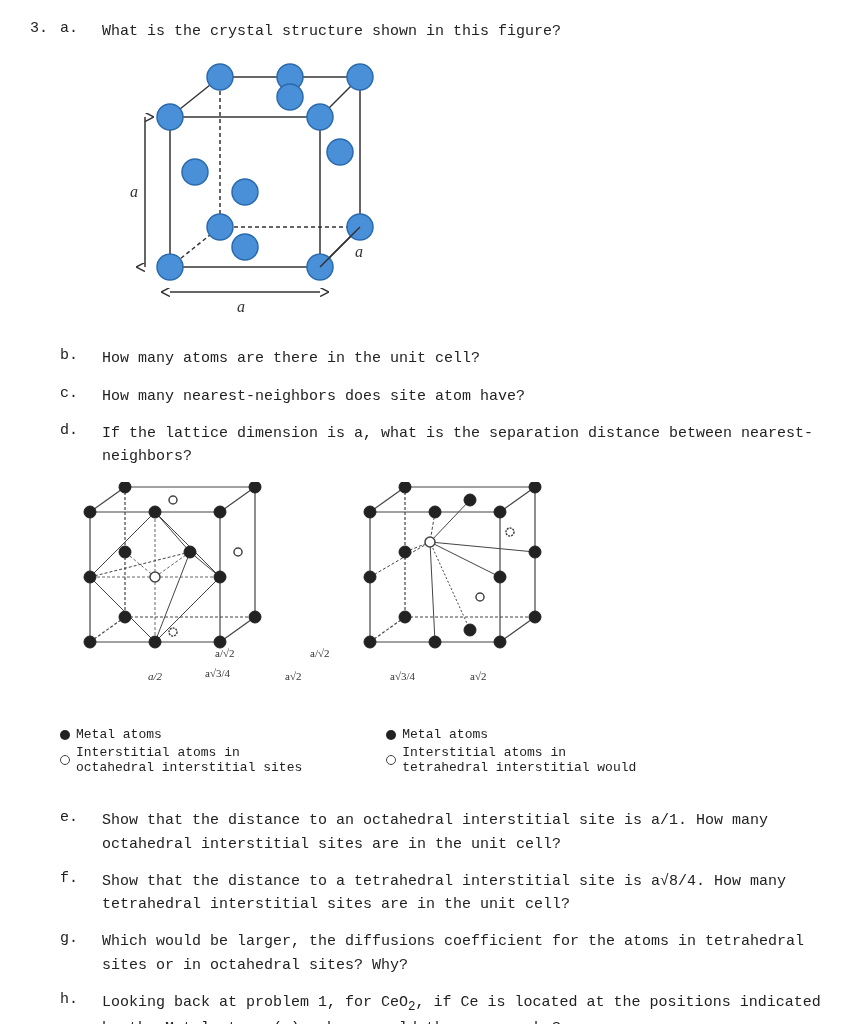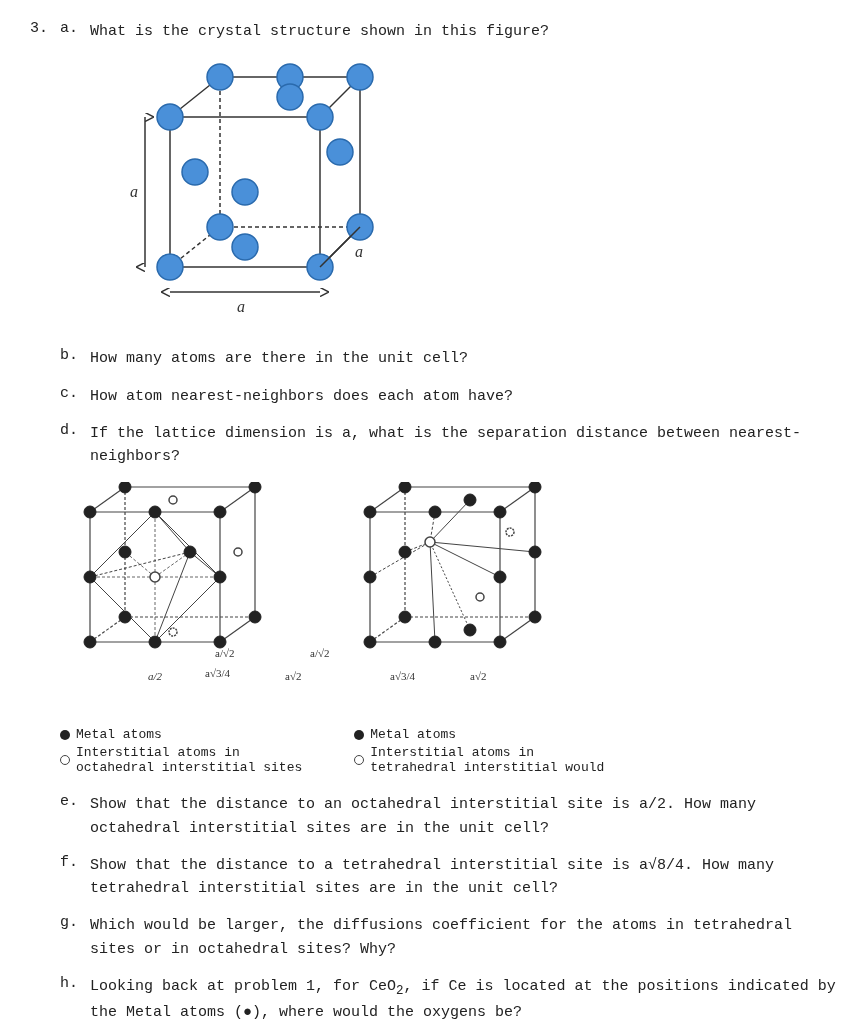--- a/index.html
+++ b/index.html
@@ -36,20 +36,21 @@
     }
     .num-col {
       min-width: 30px;
     }
     .let-col {
       min-width: 30px;
     }
     .text-col {
       flex: 1;
       line-height: 1.55;
+      margin-left: 12px;
     }
   </style>
 </head>
 <body>
 
 <div class="indent-wrap">
   <div class="num-col">3.</div>
   <div class="let-col">a.</div>
   <div class="text-col">What is the crystal structure shown in this figure?</div>
 </div>
@@ -122,21 +123,21 @@
 
 <div class="indent-wrap">
   <div class="num-col"></div>
   <div class="let-col">b.</div>
   <div class="text-col">How many atoms are there in the unit cell?</div>
 </div>
 
 <div class="indent-wrap">
   <div class="num-col"></div>
   <div class="let-col">c.</div>
-  <div class="text-col">How atom nearest-neighbors does each atom have?</div>
+  <div class="text-col">How many nearest-neighbors does site atom have?</div>
 </div>
 
 <div class="indent-wrap">
   <div class="num-col"></div>
   <div class="let-col">d.</div>
   <div class="text-col">If the lattice dimension is a, what is the separation distance between nearest-neighbors?</div>
 </div>
 
 <div class="interstitial-figure">
   <svg class="interstitial-svg" viewBox="0 0 560 230" xmlns="http://www.w3.org/2000/svg">
@@ -243,21 +244,21 @@
     <circle cx="370" cy="60" r="5" fill="white" stroke="#444" stroke-width="1.5"></circle>
     <circle cx="420" cy="115" r="4" fill="white" stroke="#444" stroke-width="1.5"></circle>
     <circle cx="450" cy="50" r="4" fill="white" stroke="#444" stroke-width="1.5" stroke-dasharray="2,1"></circle>
 
     <text x="330" y="198" font-family="serif" font-size="11" fill="#333">a√3/4</text>
     <text x="250" y="175" font-family="serif" font-size="11" fill="#333">a/√2</text>
     <text x="410" y="198" font-family="serif" font-size="11" fill="#333">a√2</text>
   </svg>
 </div>
 
-<div style="display:flex; margin-left:30px; margin-top:4px; margin-bottom:18px; gap:52px;">
+<div style="display:flex; margin-left:30px; margin-top:4px; margin-bottom:34px; gap:84px;">
   <div style="font-size:13px; font-family:'Courier New',monospace;">
     <div style="display:flex; align-items:center; gap:6px; margin-bottom:3px;">
       <span style="display:inline-block; width:10px; height:10px; border-radius:50%; background:#222;"></span>
       <span>Metal atoms</span>
     </div>
     <div style="display:flex; align-items:center; gap:6px;">
       <span style="display:inline-block; width:10px; height:10px; border-radius:50%; background:white; border:1.5px solid #444;"></span>
       <span>
         <span>Interstitial atoms in</span><br>
         <span>octahedral interstitial sites</span>
@@ -275,21 +276,21 @@
         <span>Interstitial atoms in</span><br>
         <span>tetrahedral interstitial would</span>
       </span>
     </div>
   </div>
 </div>
 
 <div class="indent-wrap">
   <div class="num-col"></div>
   <div class="let-col">e.</div>
-  <div class="text-col">Show that the distance to an octahedral interstitial site is a/2. How many octahedral interstitial sites are in the unit cell?</div>
+  <div class="text-col">Show that the distance to an octahedral interstitial site is a/1. How many octahedral interstitial sites are in the unit cell?</div>
 </div>
 
 <div class="indent-wrap">
   <div class="num-col"></div>
   <div class="let-col">f.</div>
   <div class="text-col">Show that the distance to a tetrahedral interstitial site is a√8/4. How many tetrahedral interstitial sites are in the unit cell?</div>
 </div>
 
 <div class="indent-wrap">
   <div class="num-col"></div>

